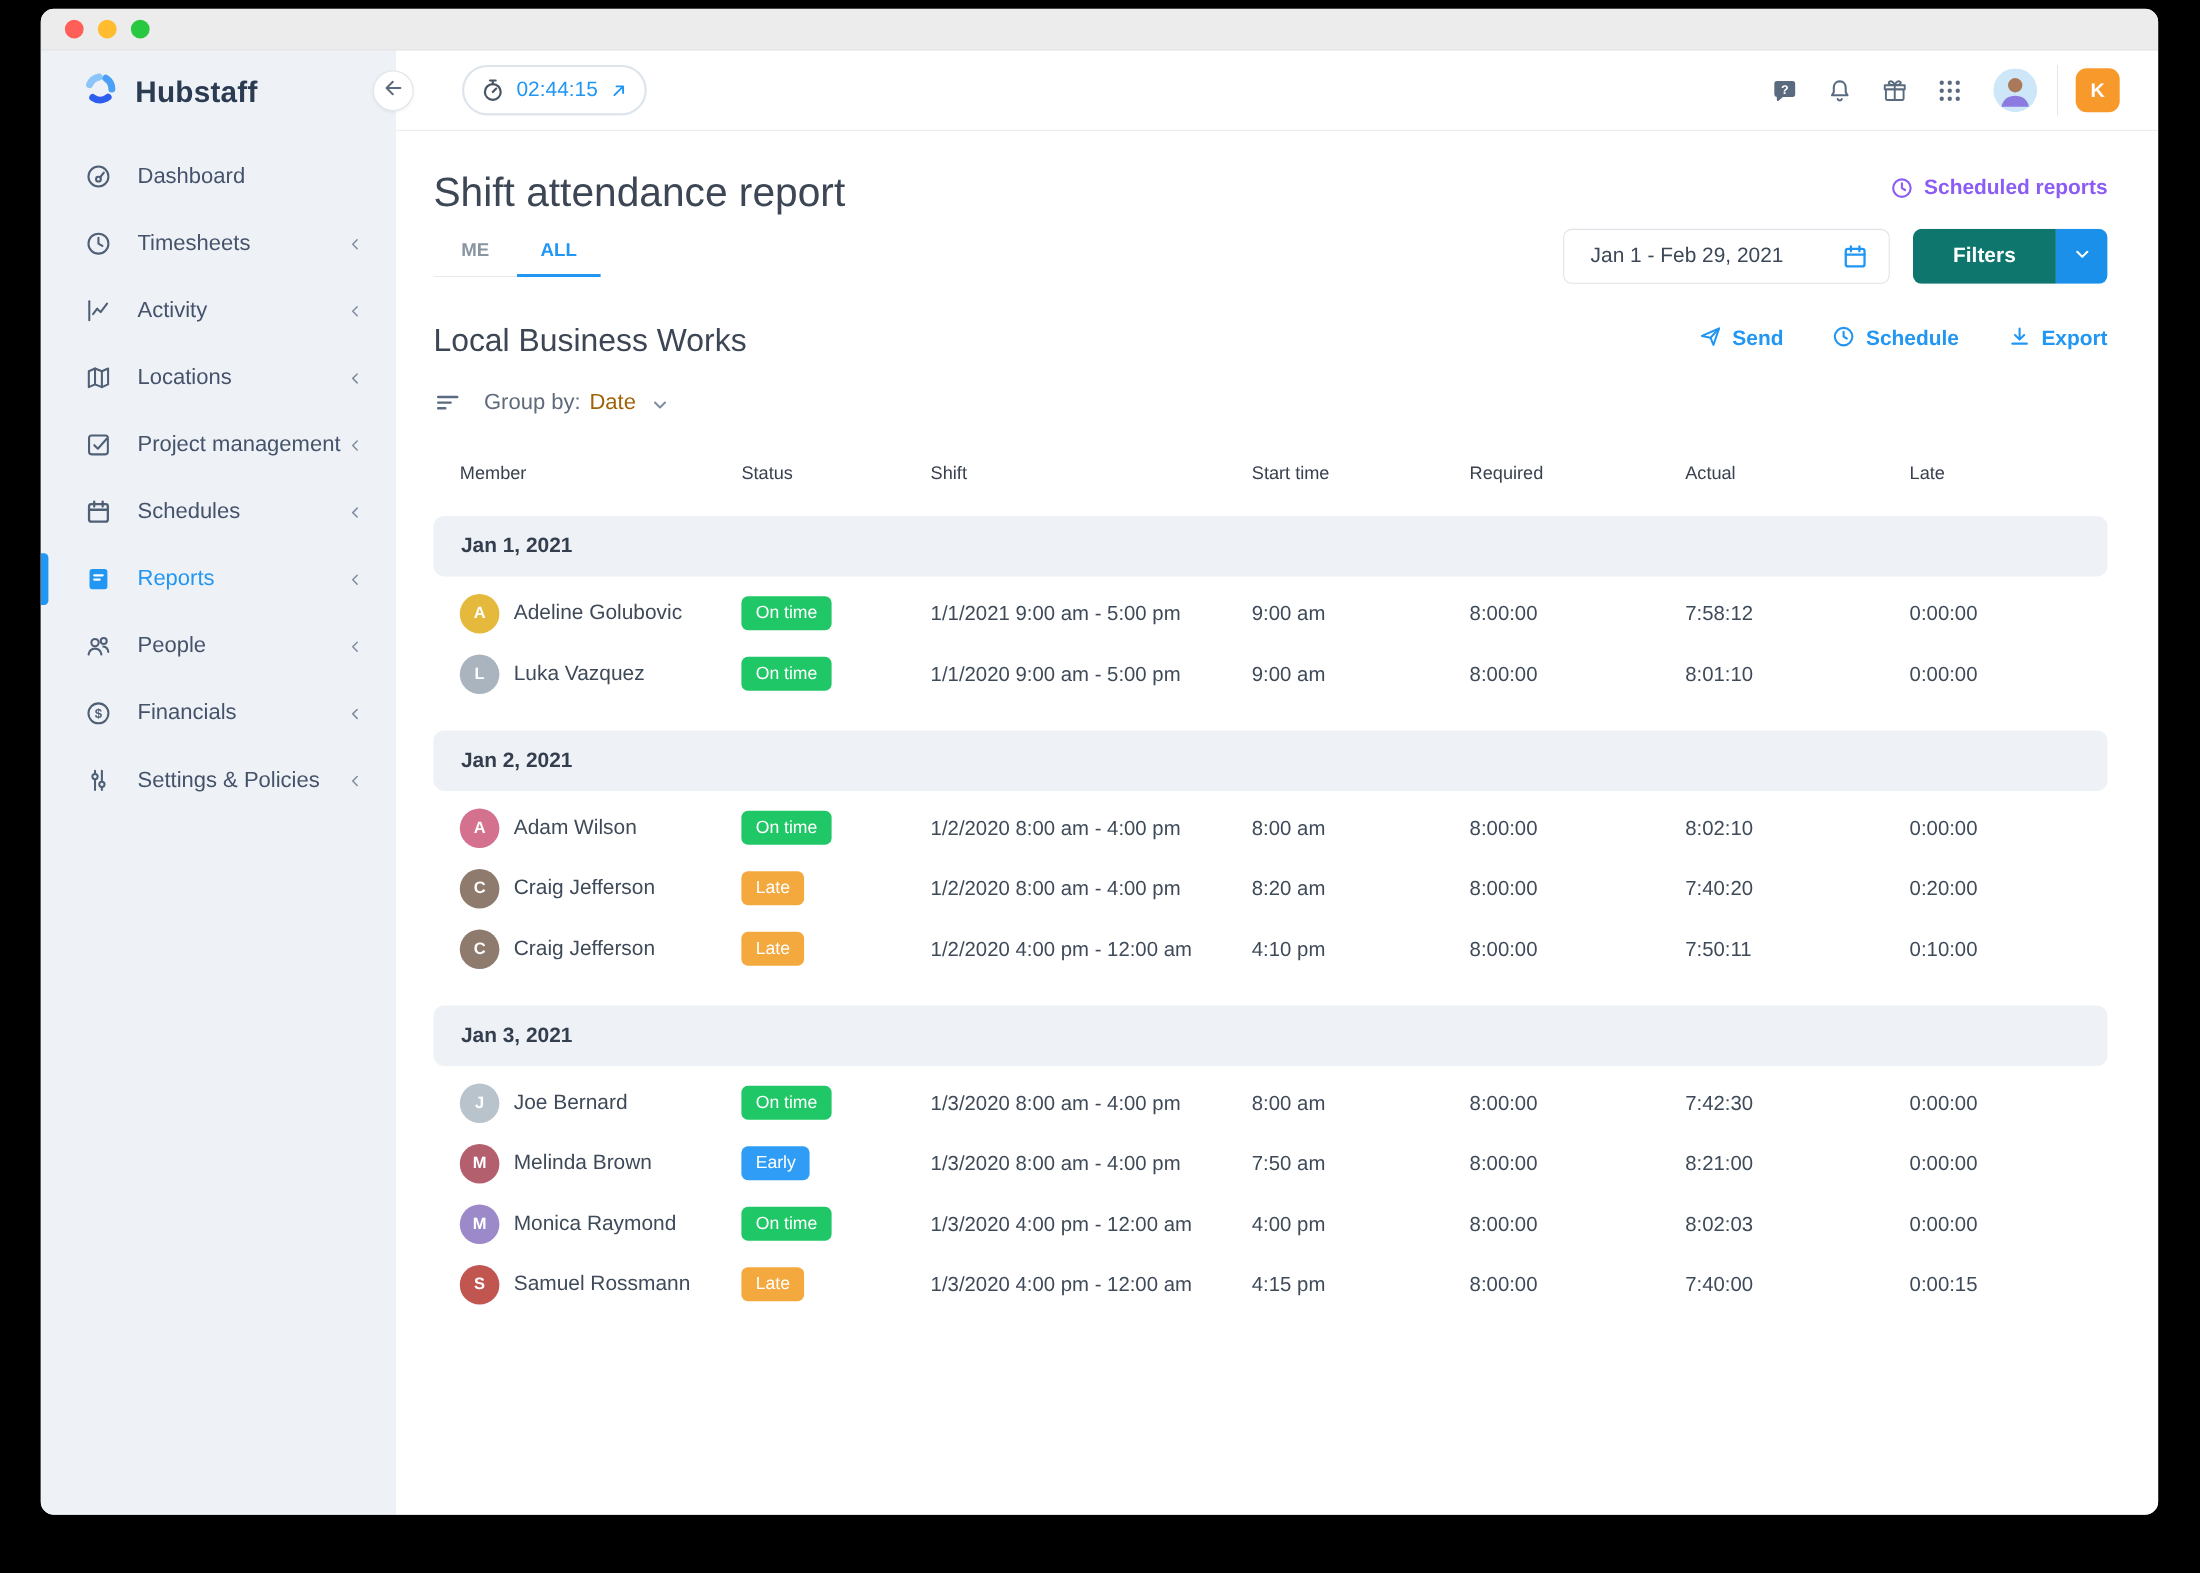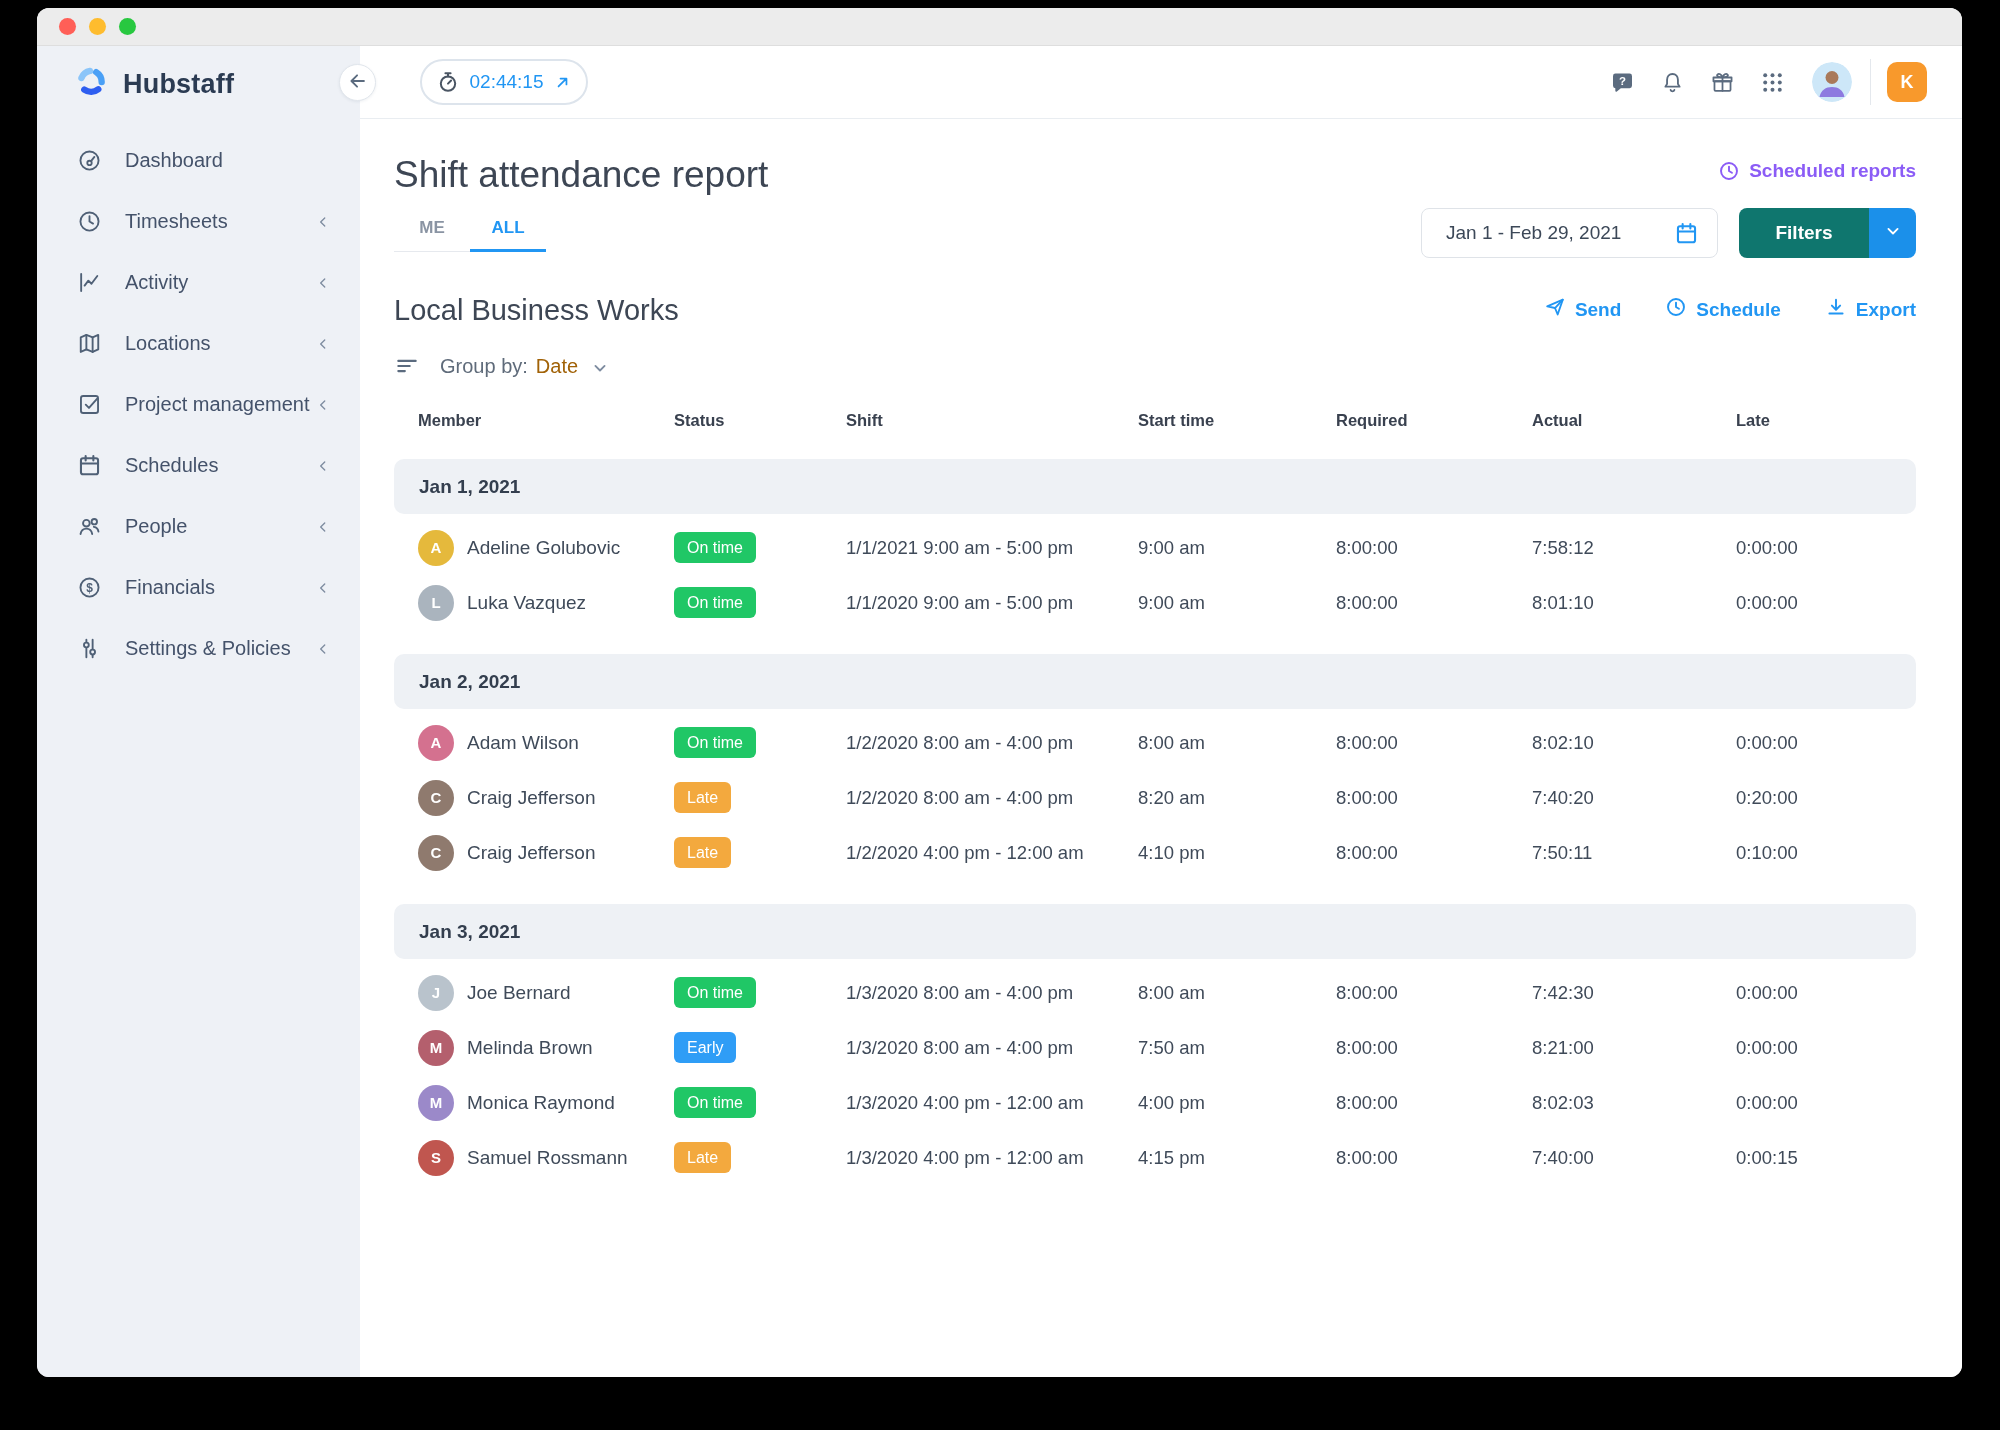--- a/index.html
+++ b/index.html
@@ -72,21 +72,21 @@
   .org-actions { display:flex; gap:44px; align-items:center; padding-bottom:4px; }
   .action-link { display:flex; align-items:center; gap:9px; color:#2196f3; font-size:19px; font-weight:600; cursor:pointer; }
 
   .groupby-row { display:flex; align-items:center; margin-top:26px; color:#5f6b7a; font-size:20px; }
   .groupby-row .flt { color:#5b6b7f; display:flex; margin-right:20px; }
   .groupby-value { color:#a16207; margin-left:8px; cursor:pointer; display:flex; align-items:flex-end; gap:12px; }
   .groupby-value .chev { color:#7e8ca0; display:flex; }
 
   .tbl-grid { display:grid; grid-template-columns:256px 172px 292px 198px 196px 204px 1fr;
               align-items:center; padding-left:24px; }
-  .tbl-header { margin-top:26px; height:30px; font-size:16.5px; font-weight:700; color:#39414f; }
+  .tbl-header { margin-top:36px; height:30px; font-size:16.5px; font-weight:400; color:#39414f; }
   .group { margin-top:24px; }
   .group-pill { height:55px; background:#eef1f5; border-radius:10px; display:flex; align-items:center;
                 padding-left:25px; font-size:19px; font-weight:700; color:#333e4e; }
   .group-rows { padding-top:6px; }
   .row { height:55px; font-size:18.5px; color:#3f4a59; }
   .member-cell { display:flex; align-items:center; gap:13px; min-width:0; }
   .avatar { width:36px; height:36px; border-radius:50%; flex:none; display:flex; align-items:center;
             justify-content:center; color:#fff; font-size:15px; font-weight:bold; }
   .member-name { font-size:19px; white-space:nowrap; }
   .badge { display:inline-flex; align-items:center; height:31px; padding:0 13px; border-radius:6px;
@@ -188,20 +188,34 @@
               </span>
   </div>
             <div class="side-item">
     <span class="side-icon">
                 <svg viewBox="0 0 24 24" width="25" height="25" fill="none" stroke="currentColor" stroke-width="2" stroke-linecap="round" stroke-linejoin="round">
                   <rect x="3.8" y="5" width="16.4" height="15.4" rx="2"></rect>
                   <path d="M3.8 10h16.4M8.3 2.9v4.3M15.7 2.9v4.3"></path>
                 </svg>
               </span>
     <span class="side-label">Schedules</span>
+    <span class="side-chevron">
+                <svg viewBox="0 0 24 24" width="18" height="18" fill="none" stroke="currentColor" stroke-width="1.8" stroke-linecap="round" stroke-linejoin="round">
+                  <path d="M14.3 6.6L8.9 12l5.4 5.4"></path>
+                </svg>
+              </span>
+  </div>
+            <div class="side-item active">
+    <span class="side-icon">
+                <svg viewBox="0 0 24 24" width="25" height="25">
+                  <rect x="4.2" y="3.2" width="15.6" height="17.6" rx="2.5" fill="currentColor"></rect>
+                  <path d="M8.3 8.7h7.4M8.3 12.4h4.8" stroke="#fff" stroke-width="1.9" stroke-linecap="round"></path>
+                </svg>
+              </span>
+    <span class="side-label">Reports</span>
     <span class="side-chevron">
                 <svg viewBox="0 0 24 24" width="18" height="18" fill="none" stroke="currentColor" stroke-width="1.8" stroke-linecap="round" stroke-linejoin="round">
                   <path d="M14.3 6.6L8.9 12l5.4 5.4"></path>
                 </svg>
               </span>
   </div>
             <div class="side-item">
     <span class="side-icon">
                 <svg viewBox="0 0 24 24" width="25" height="25" fill="none" stroke="currentColor" stroke-width="1.8" stroke-linecap="round" stroke-linejoin="round">
                   <circle cx="9" cy="8.8" r="3.2"></circle>

